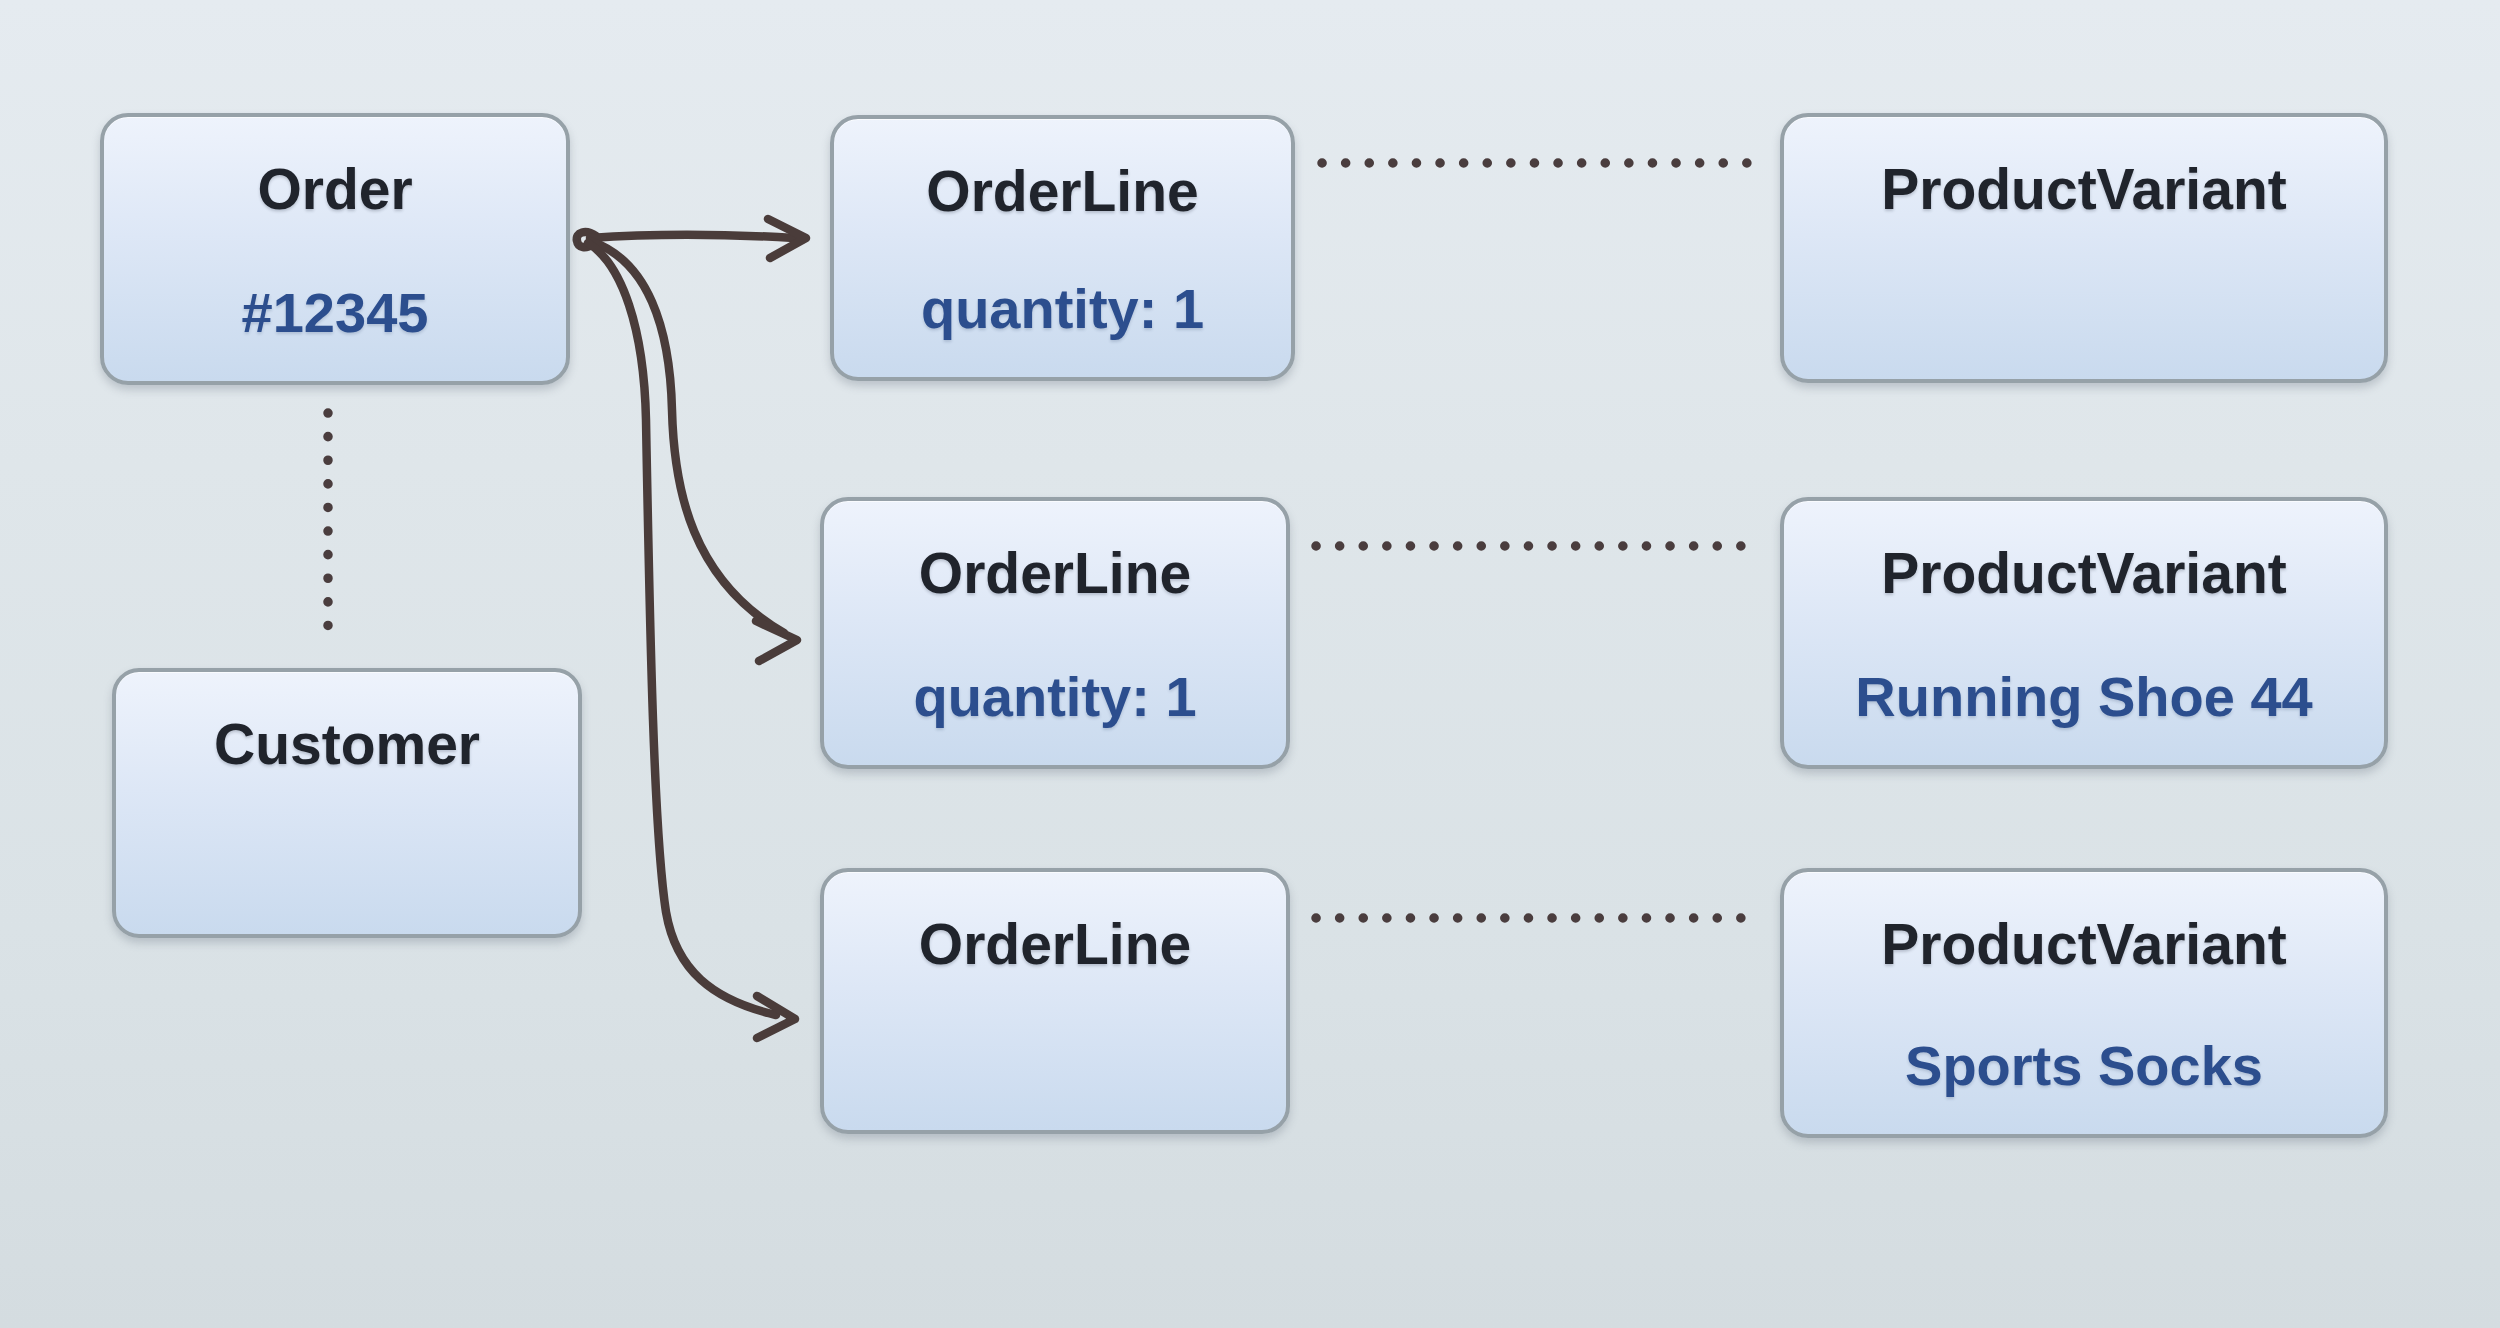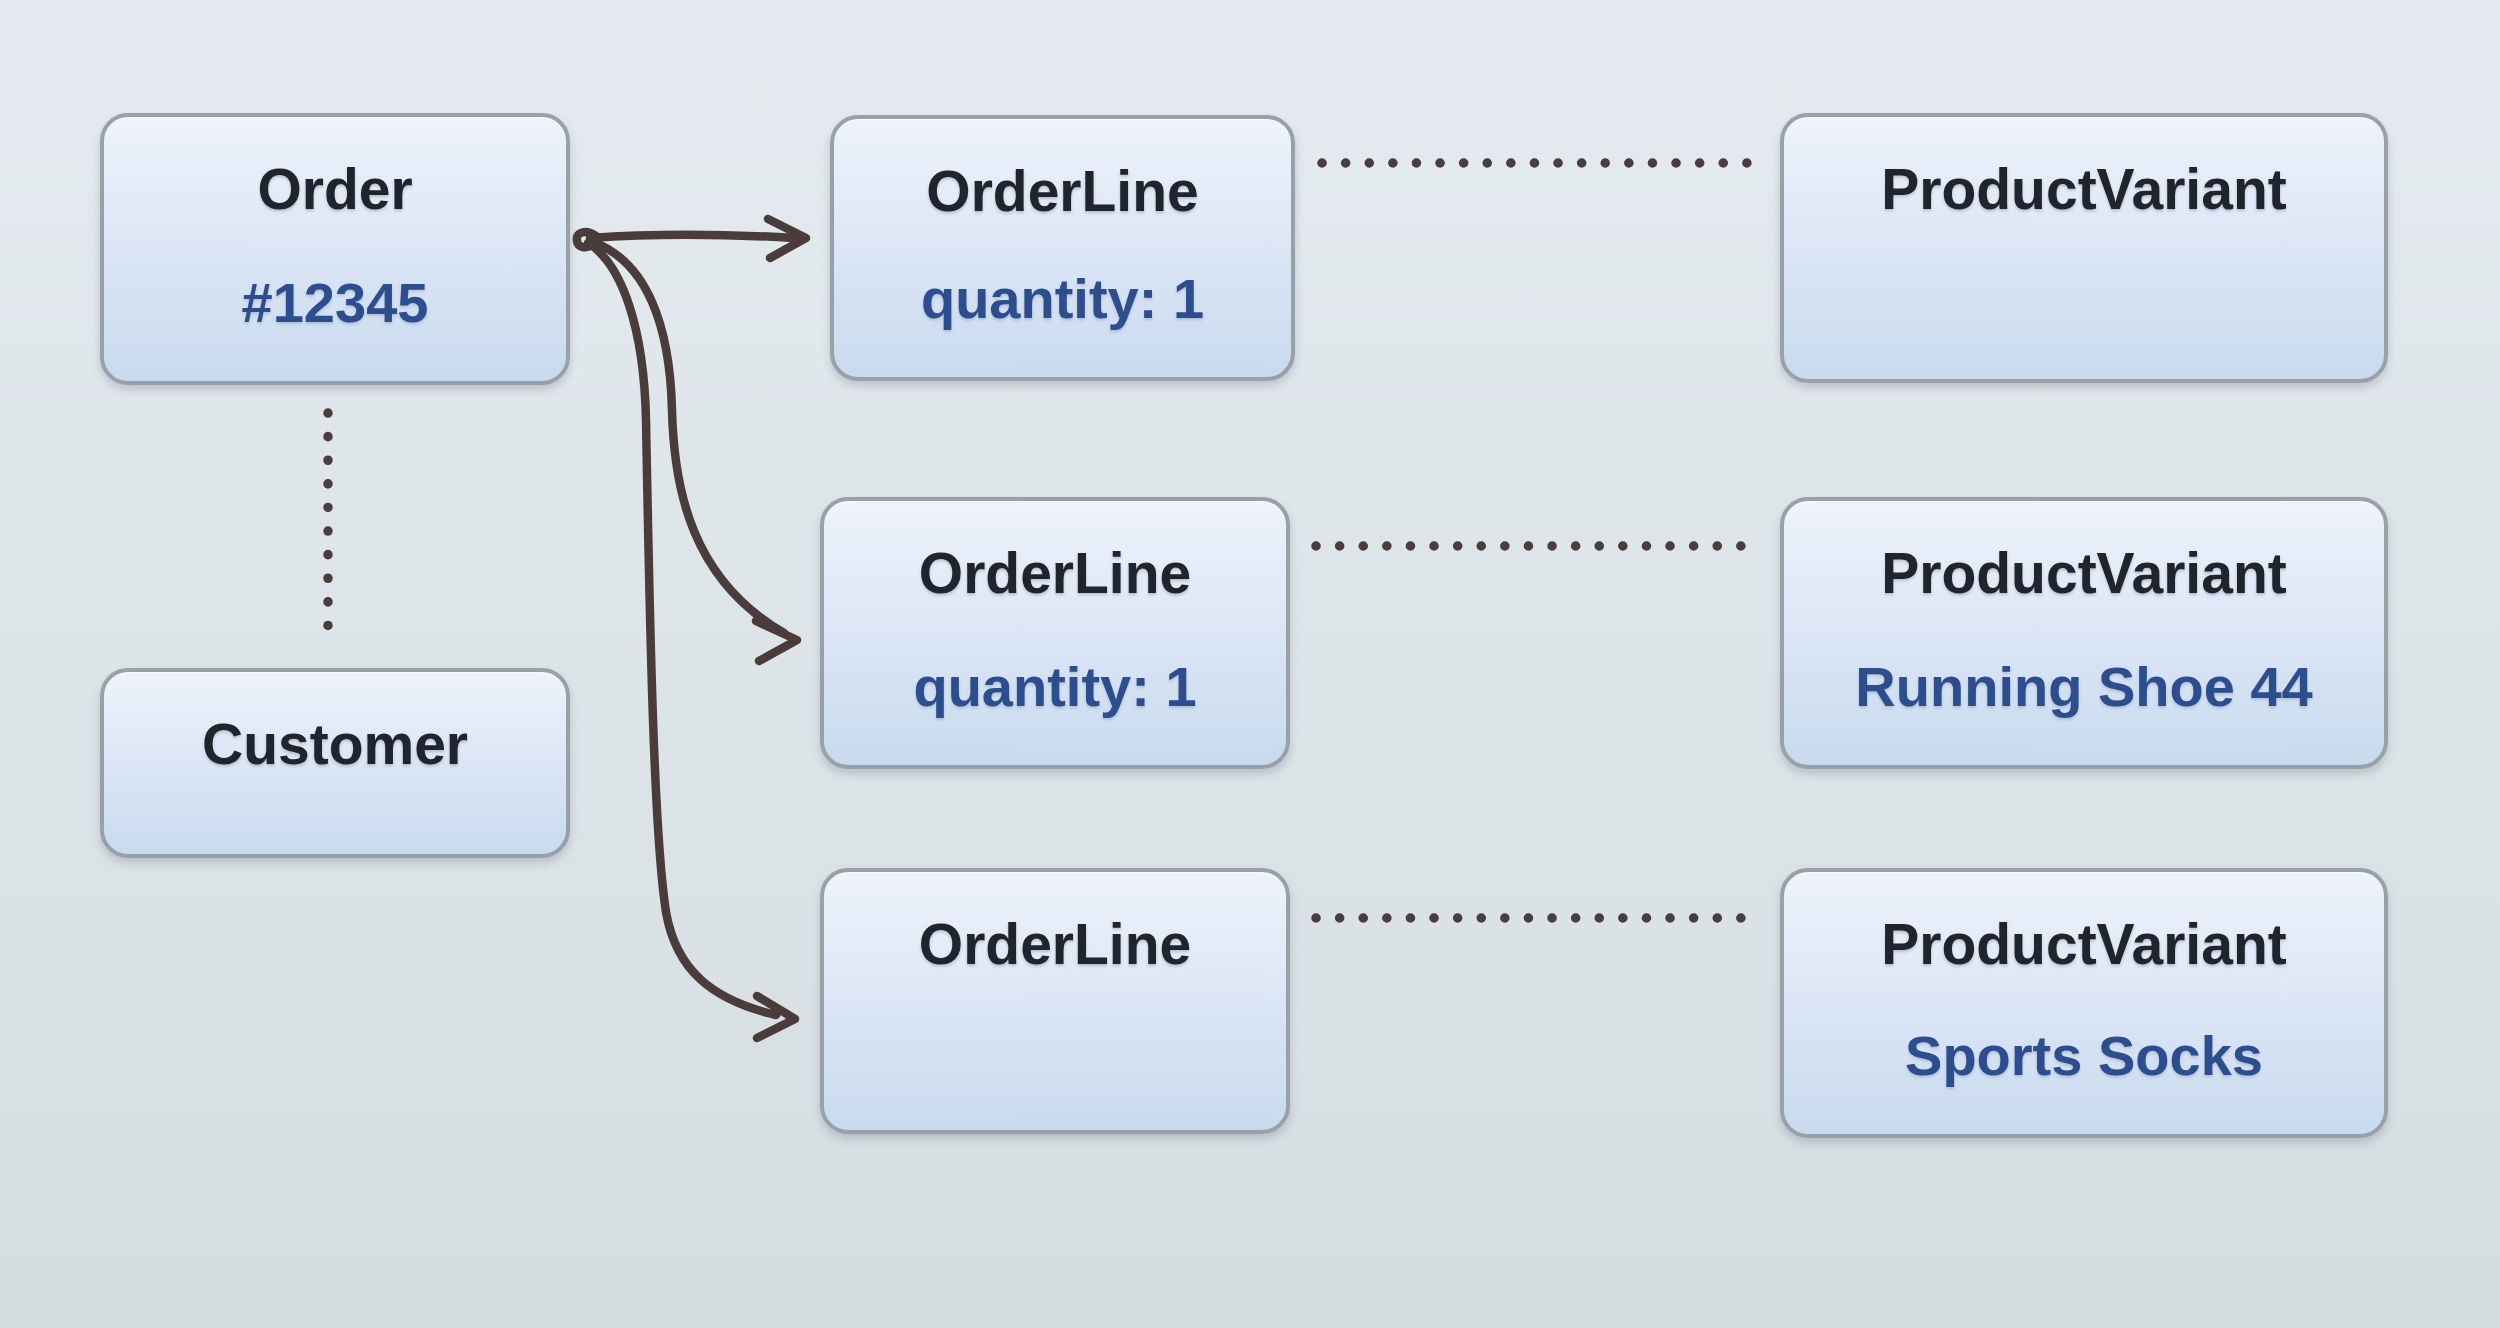--- a/index.html
+++ b/index.html
@@ -28,42 +28,42 @@
     position: absolute;
     box-sizing: border-box;
     border: 4px solid #96a1a8;
     border-radius: 28px;
     background: linear-gradient(180deg, #eef3fc 0%, #dde7f6 45%, #c9daee 100%);
     box-shadow: 0 5px 9px rgba(95,105,118,0.28), inset 0 1px 0 rgba(255,255,255,0.65);
     display: flex;
     flex-direction: column;
     align-items: center;
     justify-content: space-between;
-    padding: 44px 12px 50px 12px;
+    padding: 44px 12px 40px 12px;
     text-align: center;
   }
   .entity .title {
     font-size: 57px;
     font-weight: bold;
     color: #20242c;
     line-height: 1.0;
     text-shadow: 0 2px 3px rgba(30,40,60,0.22);
     white-space: nowrap;
   }
   .entity .value {
     font-size: 56px;
     font-weight: bold;
     color: #2c4e8e;
     line-height: 1.0;
     text-shadow: 0 2px 3px rgba(30,50,90,0.18);
     white-space: nowrap;
   }
   
   .pos-order          { left: 100px;  top: 113px; width: 470px; height: 272px; }
-  .pos-customer       { left: 100px;  top: 668px; width: 470px; height: 190px; }
+  .pos-customer       { left: 112px;  top: 668px; width: 470px; height: 270px; border-radius: 27px; }
   .pos-orderline1     { left: 830px;  top: 115px; width: 465px; height: 266px; }
   .pos-orderline2     { left: 820px;  top: 497px; width: 470px; height: 272px; }
   .pos-orderline3     { left: 820px;  top: 868px; width: 470px; height: 266px; }
   .pos-productvariant1{ left: 1780px; top: 113px; width: 608px; height: 270px; }
   .pos-productvariant2{ left: 1780px; top: 497px; width: 608px; height: 272px; }
   .pos-productvariant3{ left: 1780px; top: 868px; width: 608px; height: 270px; }
 
   .stroke {
     fill: none;
     stroke: #4a3c3a;

